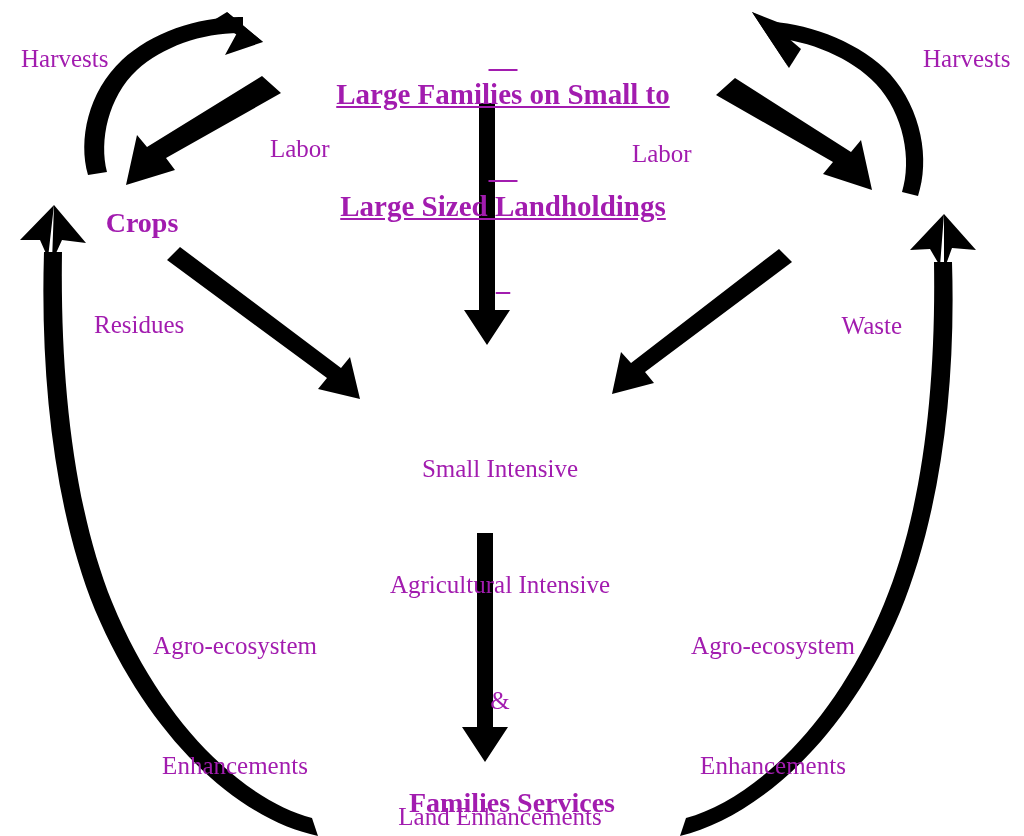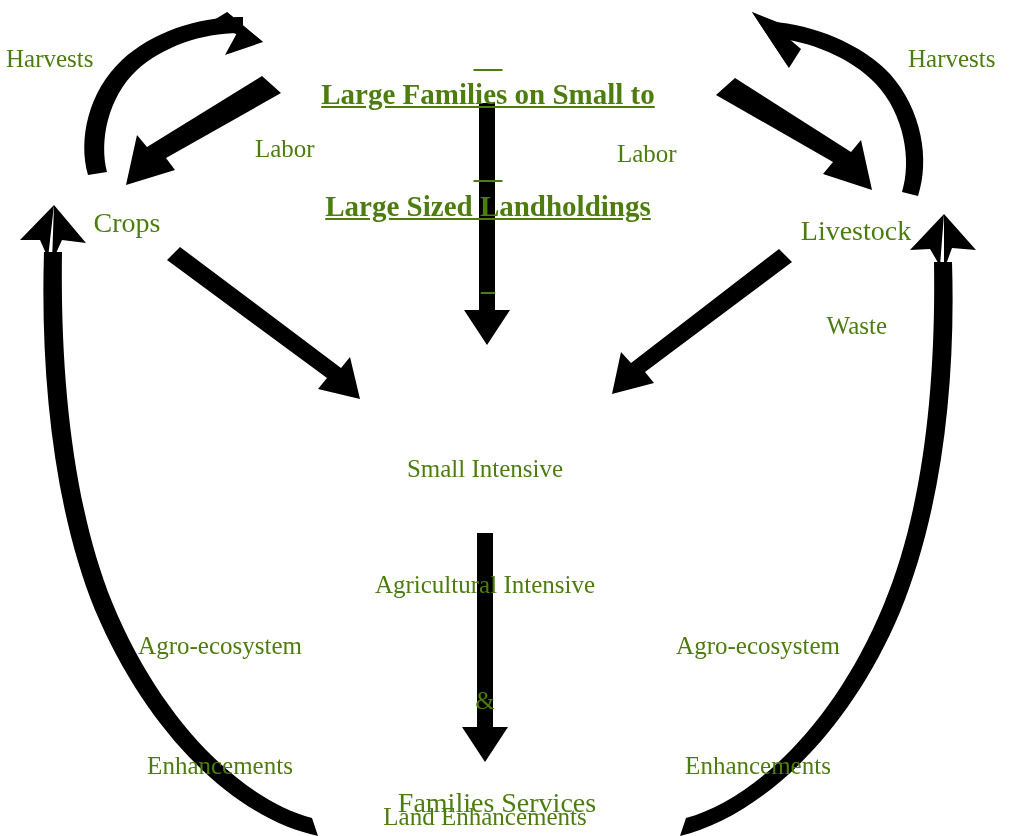--- a/index.html
+++ b/index.html
@@ -21,33 +21,34 @@
     left: 0;
     top: 0;
     width: 1024px;
     height: 836px;
     display: block;
   }
   .lbl {
     position: absolute;
     white-space: pre;
     line-height: 1.18;
-    color: #4d7c0f;
+    color: #a21caf;
     text-align: center;
+    margin-left: 15px;
   }
   .t-title {
     font-size: 29px;
     font-weight: bold;
     line-height: 1.28;
     letter-spacing: 0px;
     text-decoration: underline;
   }
   .t-node {
     font-size: 28px;
-    font-weight: normal;
+    font-weight: bold;
   }
   .t-edge {
     font-size: 25px;
     font-weight: normal;
   }
   .t-center {
     font-size: 25px;
     font-weight: normal;
     line-height: 1.55;
   }
@@ -212,39 +213,39 @@
 
   </svg>
 
   <div class="lbl t-title" style="left:280px; top:2px; width:416px;">
     <div>Large Families on Small to</div>
     <div>Large Sized Landholdings</div>
   </div>
 
   <div class="lbl t-node" style="left:77px; top:206px; width:100px;">Crops</div>
 
-  <div class="lbl t-node" style="left:774px; top:214px; width:164px;">Livestock</div>
 
   <div class="lbl t-center" style="left:335px; top:372px; width:300px;">
     <div>Small Intensive</div>
     <div>Agricultural Intensive</div>
     <div>&amp;</div>
     <div>Land Enhancements</div>
   </div>
 
   <div class="lbl t-node" style="left:357px; top:786px; width:280px;">Families Services</div>
 
   <div class="lbl t-edge" style="left:6px; top:44px; width:130px; text-align:left;">Harvests</div>
 
   <div class="lbl t-edge" style="left:908px; top:44px; width:130px; text-align:left;">Harvests</div>
 
   <div class="lbl t-edge" style="left:255px; top:134px; width:90px; text-align:left;">Labor</div>
 
   <div class="lbl t-edge" style="left:617px; top:139px; width:90px; text-align:left;">Labor</div>
 
+  <div class="lbl t-edge" style="left:79px; top:310px; width:140px; text-align:left;">Residues</div>
 
   <div class="lbl t-edge" style="left:777px; top:311px; width:110px; text-align:right;">Waste</div>
 
   <div class="lbl t-edge" style="left:122px; top:546px; width:196px; line-height:1.6;">
     <div>Agro-ecosystem</div>
     <div>Enhancements</div>
   </div>
 
   <div class="lbl t-edge" style="left:660px; top:546px; width:196px; line-height:1.6;">
     <div>Agro-ecosystem</div>

